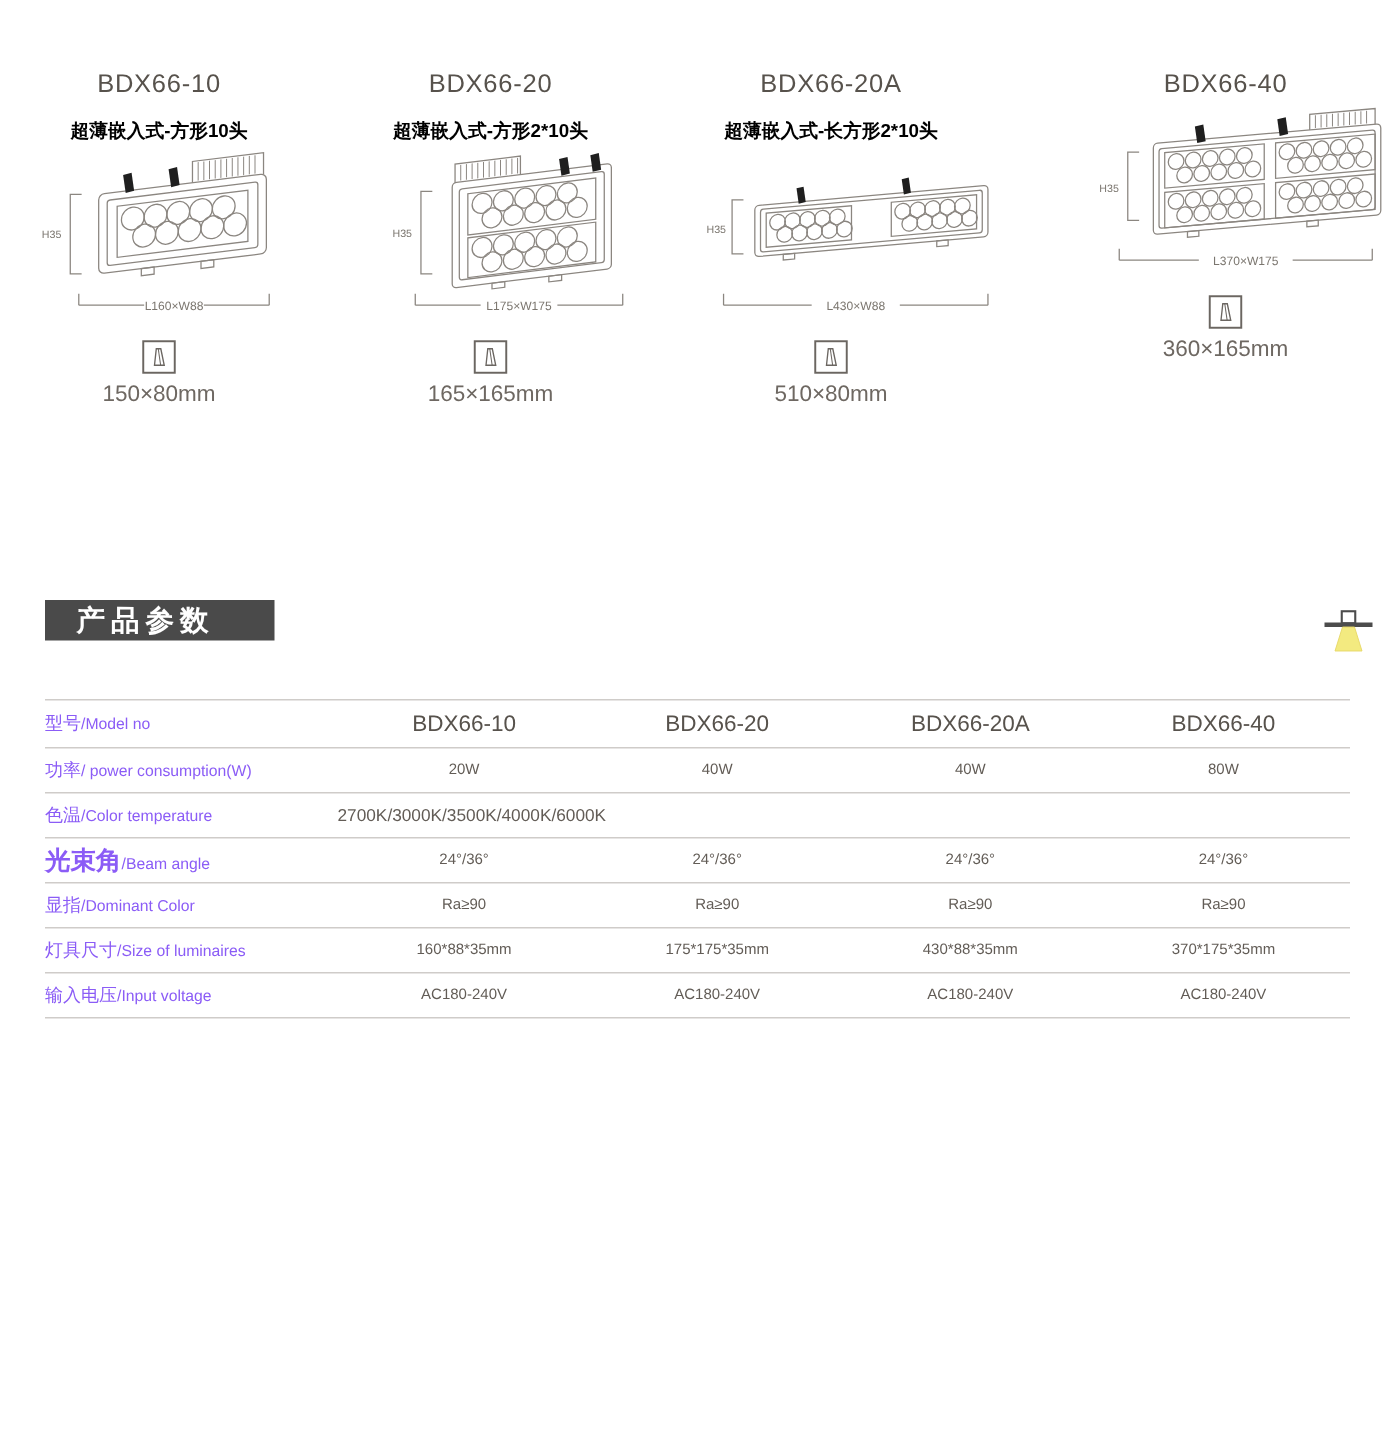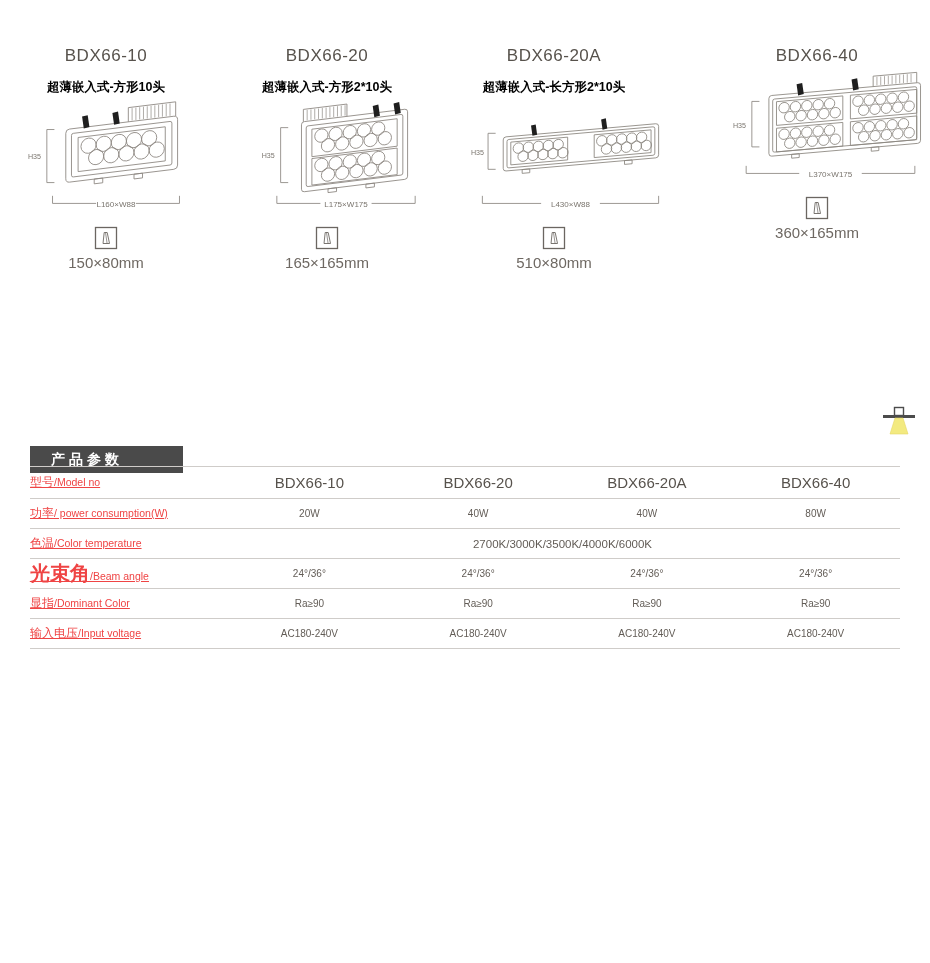--- a/index.html
+++ b/index.html
@@ -17,37 +17,37 @@
   .col-3 { left:704px; width:226px; }
   .p-title { font-size:17px; letter-spacing:0.5px; color:#57524c; }
   .p-sub   { font-size:12.5px; font-weight:700; margin-top:13px; color:#000000; }
   .drawing-area { height:112px; margin-top:5px; display:flex; align-items:flex-end; justify-content:flex-end; }
   .cut-icon { margin-top:13px; height:24px; }
   .cut-label { font-size:15px; margin-top:4px; color:#6e6862; }
   svg text { font-family:"Liberation Sans", sans-serif; }
   
   .section-header {
     position:absolute; left:30px; top:400px; width:153px; height:27px;
-    background:#4a4a4a; color:#ffffff; font-size:14px; font-weight:700; letter-spacing:4px;
-    display:flex; align-items:center; padding-left:21px;margin-top:46px;
+    background:#4a4a4a; color:#ffffff; font-size:19px; font-weight:700; letter-spacing:4px;
+    display:flex; align-items:center; padding-left:21px;
   }
   .dl-icon { position:absolute; left:882px; top:403px; width:34px; height:33px; }
   
   .spec-table { position:absolute; left:30px; top:466px; width:870px; border-top:1px solid #cfccc9; }
   .trow {
     display:grid; grid-template-columns:195px 1fr 1fr 1fr 1fr;
     align-items:center; border-bottom:1px solid #cfccc9; height:30px;
   }
   .trow.header { height:32px; }
-  .tlabel { font-size:12px; color:#ef4444; white-space:nowrap;text-decoration:underline; }
+  .tlabel { font-size:12px; color:#8b5cf6; white-space:nowrap; }
   .tlabel .en { font-size:10.5px; }
-  .tlabel .zh.emph { font-size:20px; font-weight:700; }
+  .tlabel .zh.emph { font-size:17px; font-weight:700; }
   .tval { text-align:center; font-size:10px; color:#625c56; }
   .trow.header .tval { font-size:15px; color:#57524c; }
-  .tspan { grid-column:2 / 6; text-align:center; font-size:11.5px; color:#625c56; }
+  .tspan { grid-column:2 / 6; font-size:11.5px; color:#625c56; }
 </style>
 </head>
 <body>
 
 <div class="products">
 
   <div class="product-col col-0">
     <div class="p-title">BDX66-10</div>
     <div class="p-sub">超薄嵌入式-方形10头</div>
     <div class="drawing-area">
@@ -320,20 +320,27 @@
   </div>
 
   <div class="trow">
     <div class="tlabel"><span class="zh">显指</span><span class="en">/Dominant Color</span></div>
     <div class="tval">Ra≥90</div>
     <div class="tval">Ra≥90</div>
     <div class="tval">Ra≥90</div>
     <div class="tval">Ra≥90</div>
   </div>
 
+  <div class="trow">
+    <div class="tlabel"><span class="zh">灯具尺寸</span><span class="en">/Size of luminaires</span></div>
+    <div class="tval">160*88*35mm</div>
+    <div class="tval">175*175*35mm</div>
+    <div class="tval">430*88*35mm</div>
+    <div class="tval">370*175*35mm</div>
+  </div>
 
 
   <div class="trow">
     <div class="tlabel"><span class="zh">输入电压</span><span class="en">/Input voltage</span></div>
     <div class="tval">AC180-240V</div>
     <div class="tval">AC180-240V</div>
     <div class="tval">AC180-240V</div>
     <div class="tval">AC180-240V</div>
   </div>
 

